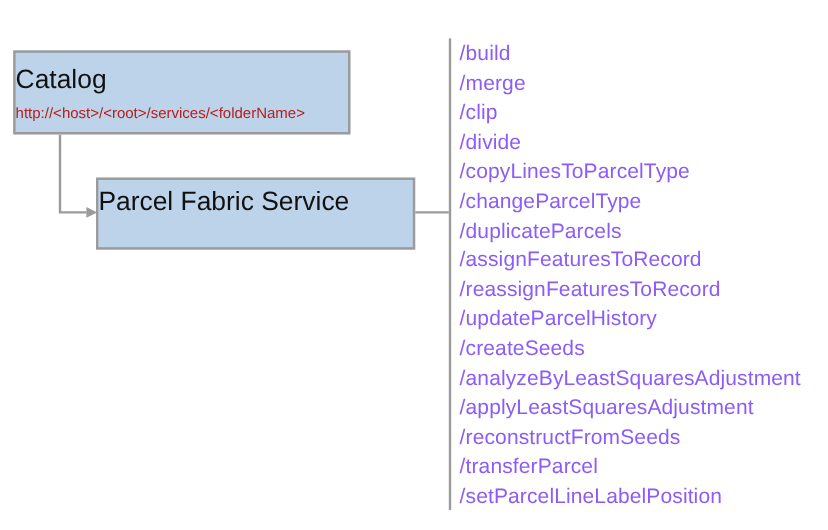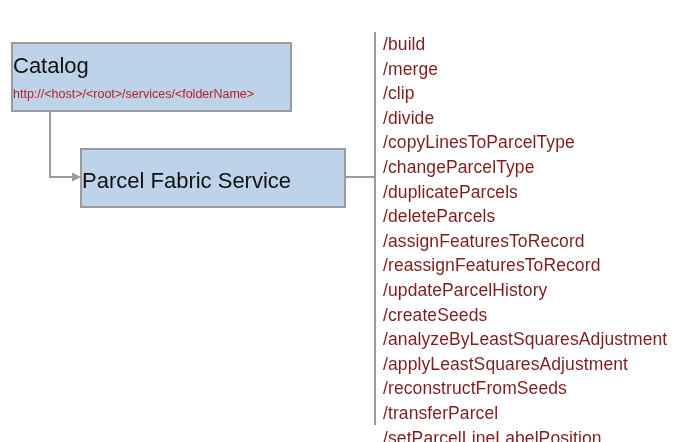--- a/index.html
+++ b/index.html
@@ -53,21 +53,21 @@
     height: 70px;
     padding-top: 9px;
   }
   #node-catalog .node-sub { margin-top: 7px; }
 
   #node-parcel-fabric-service {
     left: 80px;
     top: 148px;
     width: 266px;
     height: 60px;
-    padding-top: 18px;
+    padding-top: 5px;
   }
   #node-parcel-fabric-service .node-sub { margin-top: 4px; }
 
   
   #connectors {
     position: absolute;
     left: 0; top: 0;
     width: 690px;
     height: 442px;
     pointer-events: none;
@@ -84,21 +84,21 @@
     padding-left: 7px;
   }
   #operations-list {
     list-style: none;
     margin: 0;
     padding: 0;
   }
   #operations-list li {
     font-size: 17.5px;
     line-height: 24.6px;
-    color: #7f1d1d;
+    color: #8b5cf6;
     white-space: nowrap;
     letter-spacing: 0.1px;
   }
 </style>
 </head>
 <body>
 
 <div id="diagram">
 
   <svg id="connectors" viewBox="0 0 690 442" width="690" height="442" xmlns="http://www.w3.org/2000/svg">
@@ -120,21 +120,20 @@
 
   <div id="operations-panel">
     <ul id="operations-list">
         <li>/build</li>
         <li>/merge</li>
         <li>/clip</li>
         <li>/divide</li>
         <li>/copyLinesToParcelType</li>
         <li>/changeParcelType</li>
         <li>/duplicateParcels</li>
-        <li>/deleteParcels</li>
         <li>/assignFeaturesToRecord</li>
         <li>/reassignFeaturesToRecord</li>
         <li>/updateParcelHistory</li>
         <li>/createSeeds</li>
         <li>/analyzeByLeastSquaresAdjustment</li>
         <li>/applyLeastSquaresAdjustment</li>
         <li>/reconstructFromSeeds</li>
         <li>/transferParcel</li>
         <li>/setParcelLineLabelPosition</li>
       </ul>

